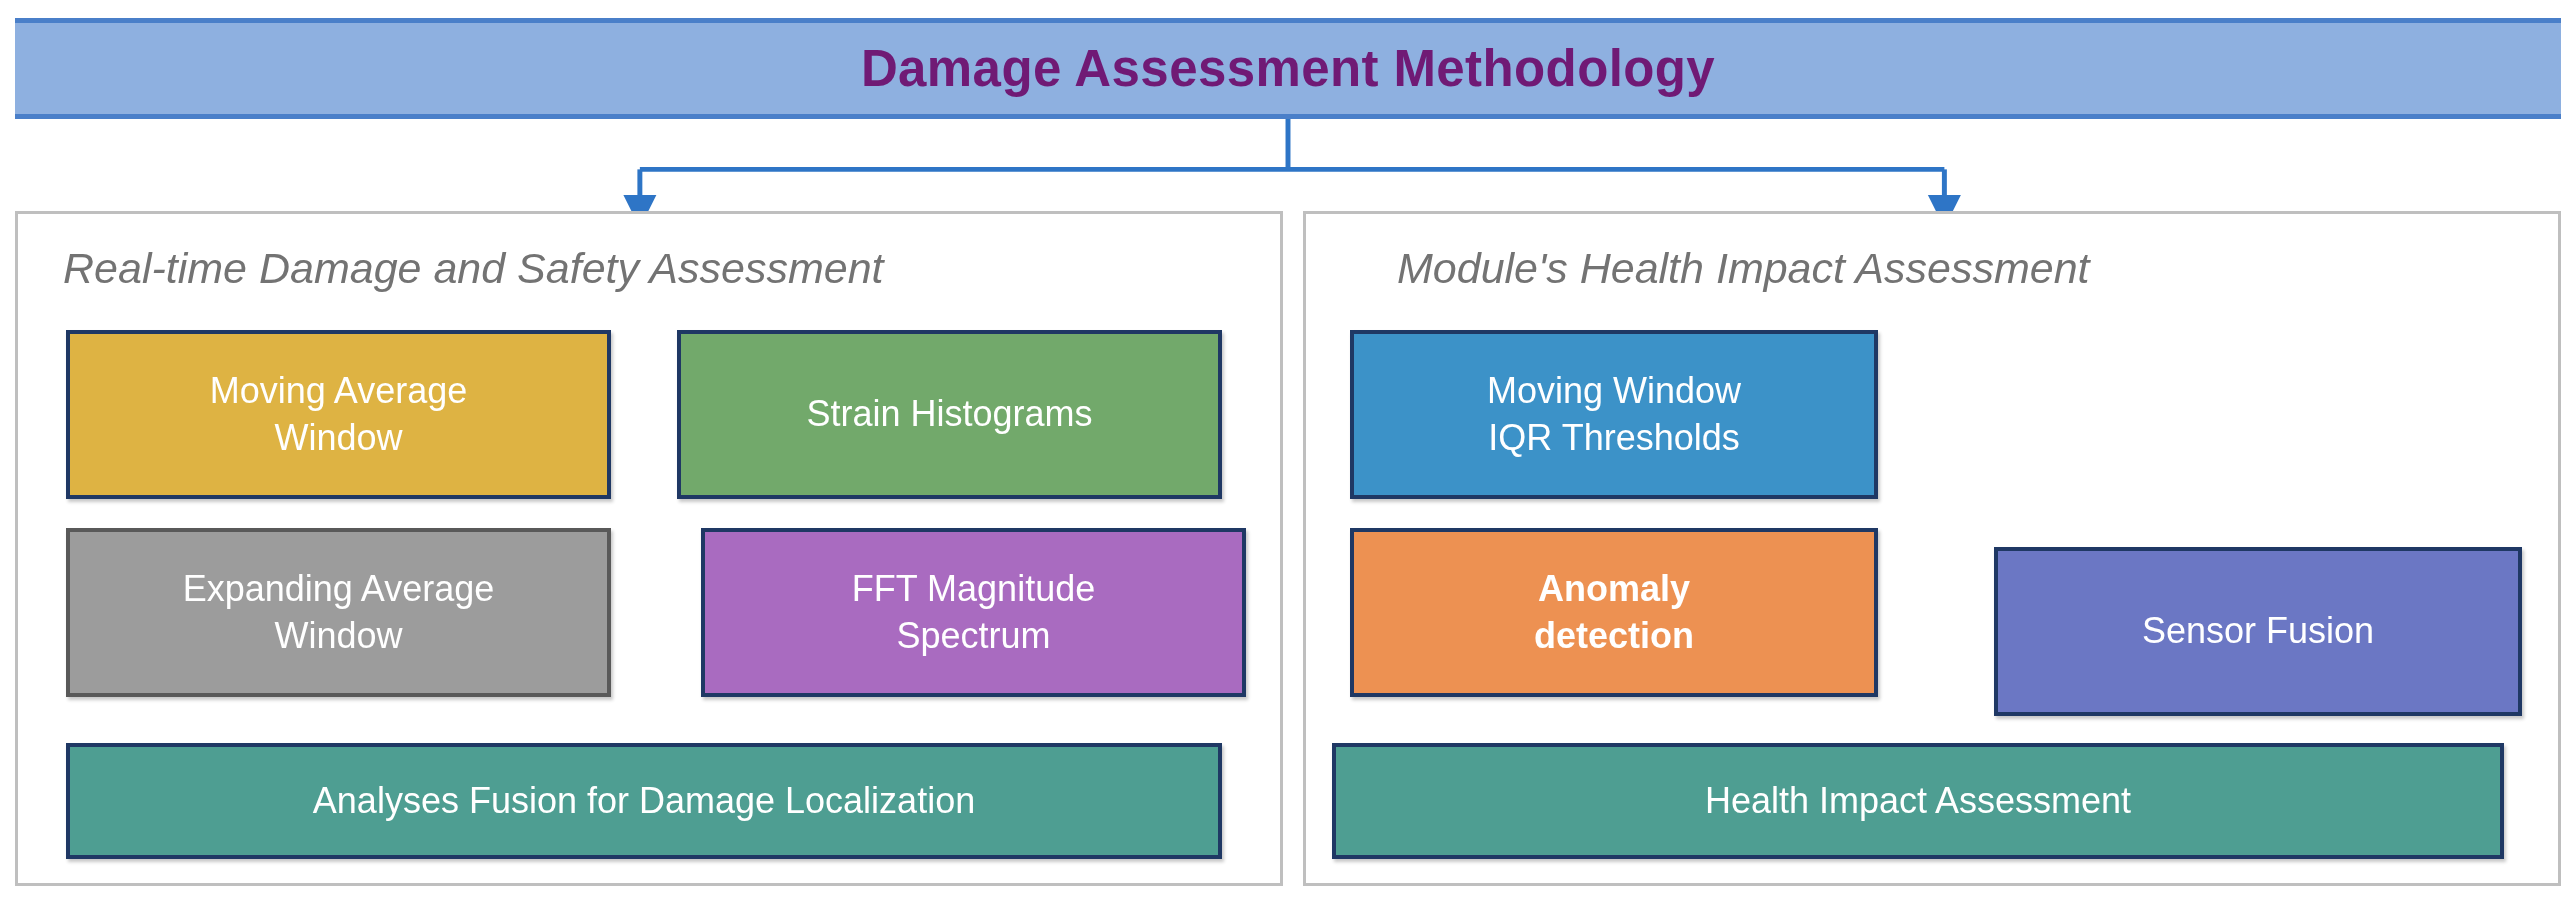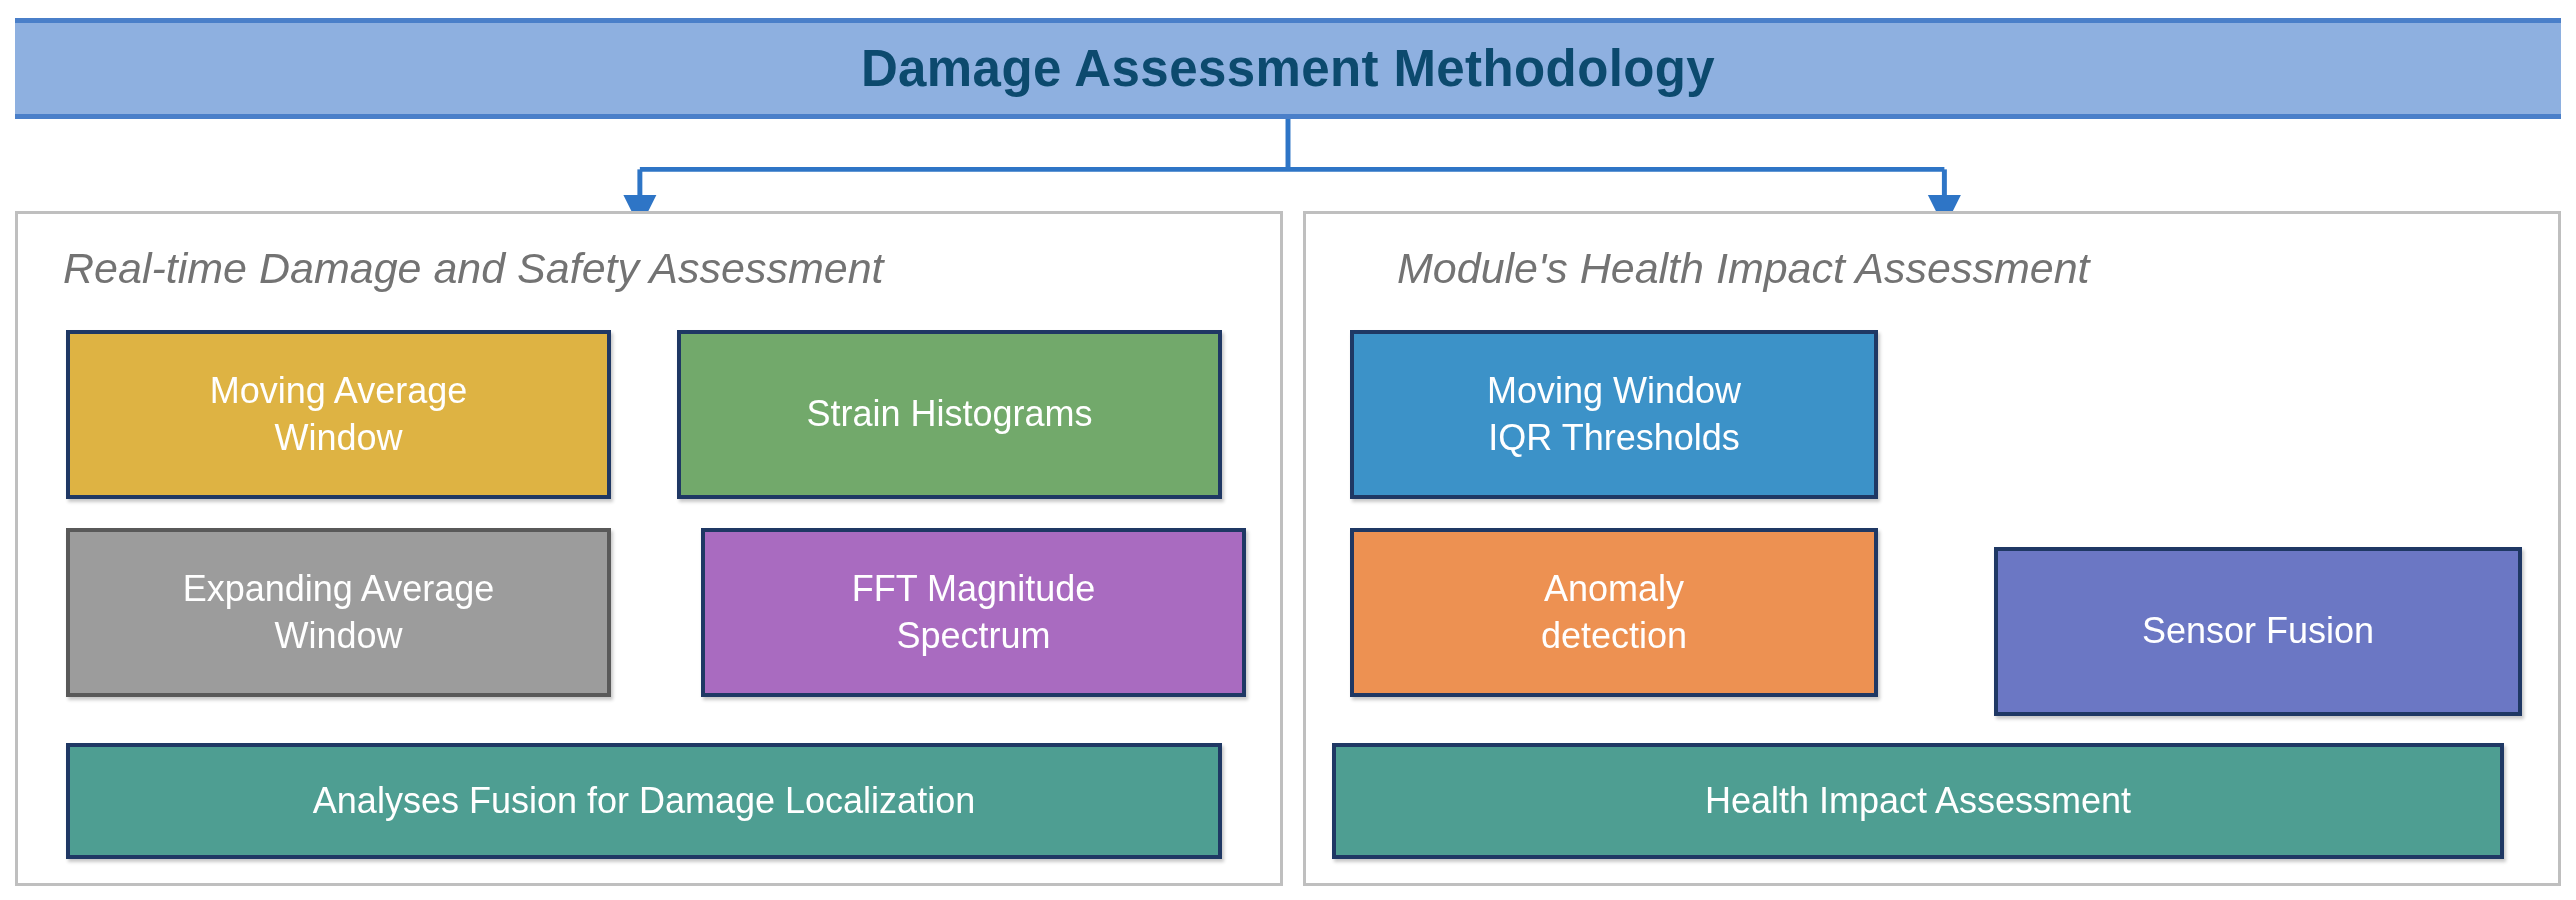--- a/index.html
+++ b/index.html
@@ -16,21 +16,21 @@
   .title-banner{
     position:absolute;
     left:15px;top:18px;width:2546px;height:101px;
     background:#8EB0E0;
     border-top:5.8px solid #4A7FC9;
     border-bottom:5.8px solid #4A7FC9;
     box-sizing:border-box;
     display:flex;align-items:center;justify-content:center;
   }
   .title-text{
-    color:#0c4a6e;
+    color:#701a75;
     font-size:51px;
     font-weight:bold;
     letter-spacing:0.4px;
     line-height:1;
     white-space:nowrap;
   }
 
   
   .panel{
     position:absolute;
@@ -73,21 +73,21 @@
   
   #n-moving-average{left:66px; top:330px; width:545px; height:169px; background:#DEB343;}
   #n-strain-hist   {left:677px;top:330px; width:545px; height:169px; background:#72A96B;}
   #n-expanding-avg {left:66px; top:528px; width:545px; height:169px; background:#9C9C9C;}
   #n-fft-spectrum  {left:677px;top:528px; width:545px; height:169px; background:#A96BC0;margin-left:24px;}
   #n-analyses-fusion{left:66px;top:743px; width:1156px;height:116px; background:#4E9E92;}
 
   
   #n-moving-window {left:1350px;top:330px; width:528px; height:169px; background:#3C92C8;}
   #n-aggregated    {left:1994px;top:330px; width:528px; height:169px; background:#7FC86E;}
-  #n-anomaly       {left:1350px;top:528px; width:528px; height:169px; background:#ED9152;}
+  #n-anomaly       {left:1350px;top:528px; width:528px; height:169px; background:#ED9152;font-weight:bold;}
   #n-sensor-fusion {left:1994px;top:528px; width:528px; height:169px; background:#6B77C4;margin-top:19px;}
   #n-health-impact {left:1332px;top:743px; width:1172px;height:116px; background:#4E9E92;}
 
   
   #connectors{
     position:absolute;left:0;top:0;width:2576px;height:901px;
     pointer-events:none;
   }
 </style>
 </head>

